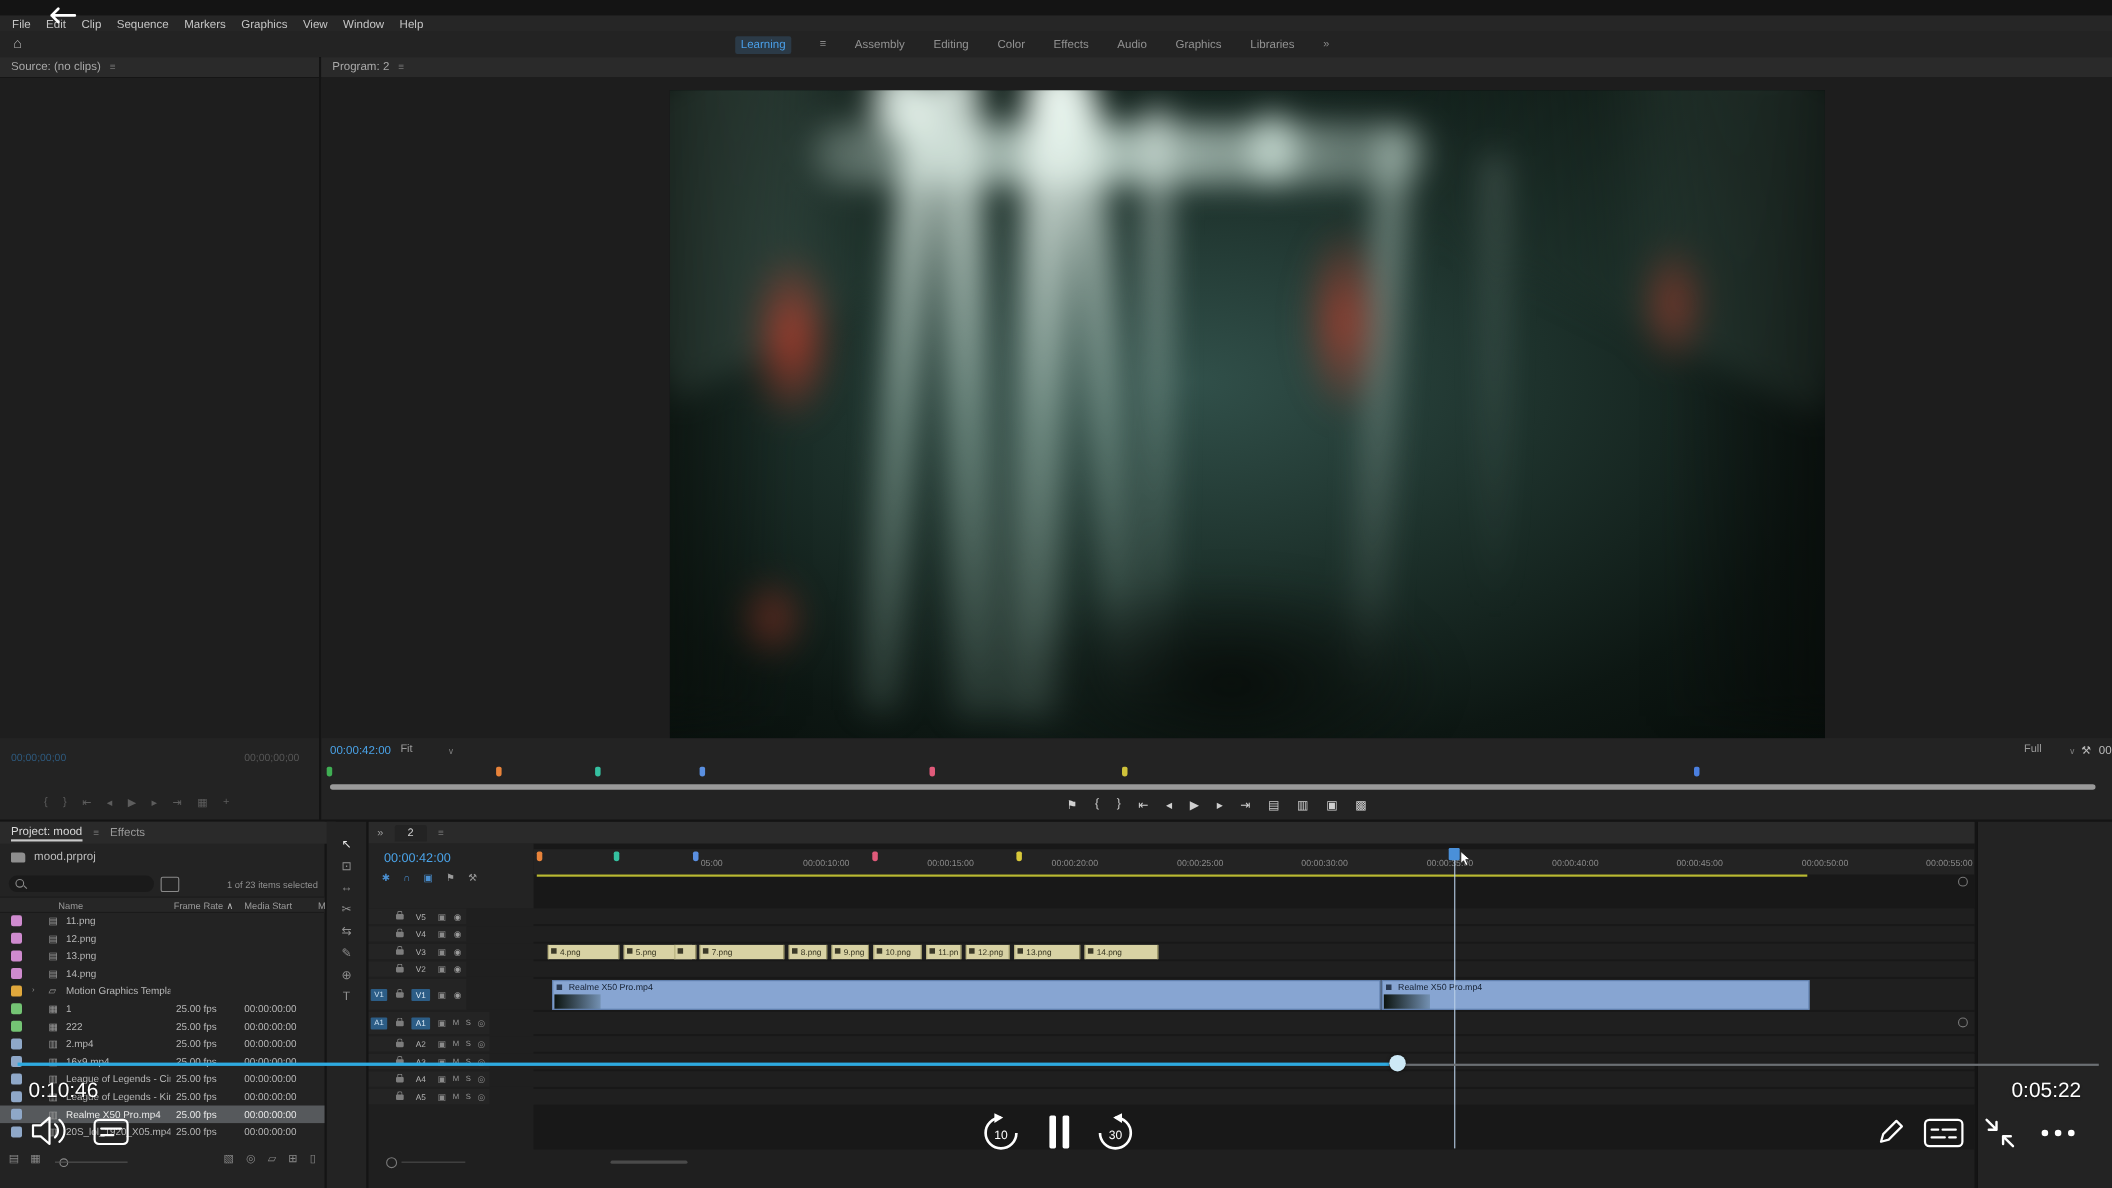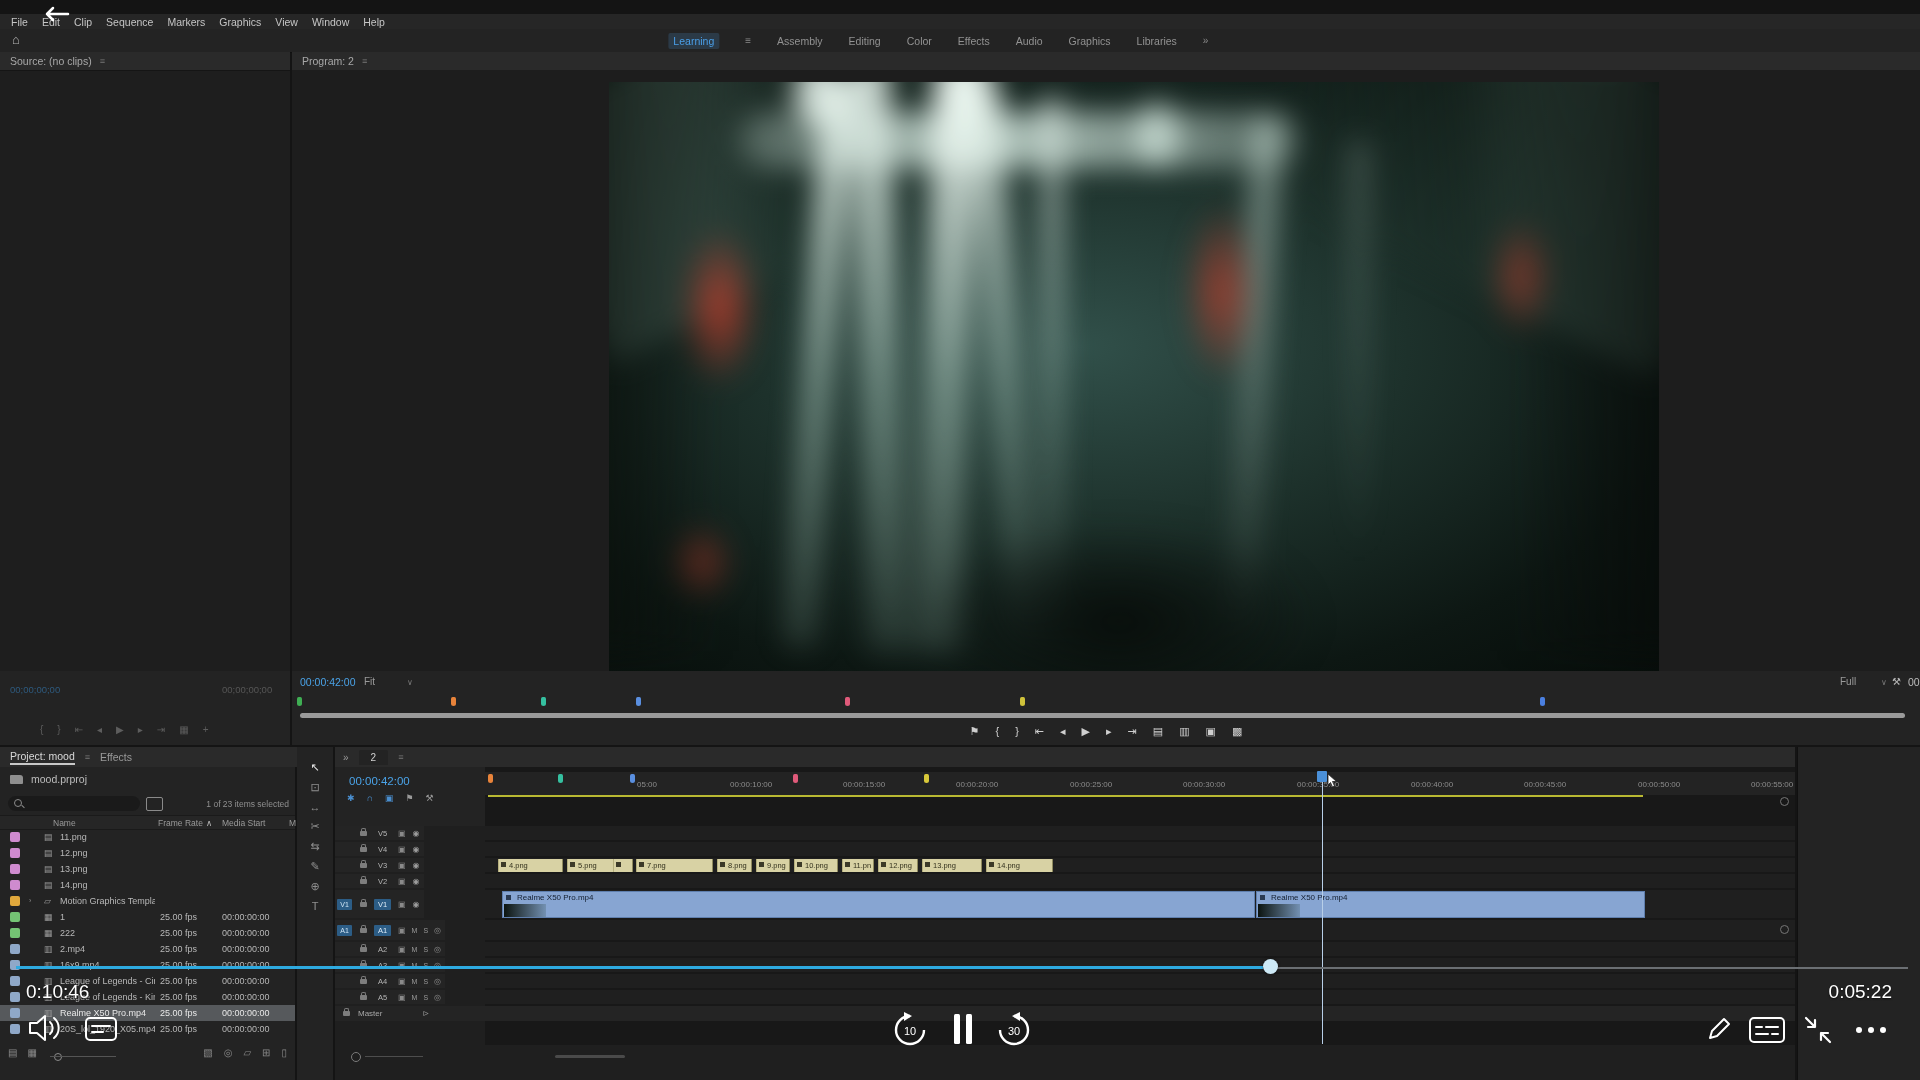--- a/index.html
+++ b/index.html
@@ -555,25 +555,20 @@
             <span class="patch"></span>
             <span class="lock"></span>
             <span class="tname">A5</span>
             <span class="sync">▣</span>
             <span class="ms">M</span>
             <span class="ms">S</span>
             <span class="mic">◎</span>
             <span class="lane"></span>
           </div>
         </div>
-      <div class="mrow">
-        <span class="lock"></span>
-        <span style="margin-left:8px;">Master</span>
-        <span class="mglyph">⊳</span>
-      </div>
     </div>
 
     <div>
 
     <div class="clip sclip" style="left: 163px; width: 65px;">4.png</div>
         <div class="clip sclip" style="left: 232px; width: 62px;">5.png</div>
         <div class="clip sclip" style="left: 278px; width: 20px;"></div>
         <div class="clip sclip" style="left: 301px; width: 77px;">7.png</div>
         <div class="clip sclip" style="left: 382px; width: 35px;">8.png</div>
         <div class="clip sclip" style="left: 421px; width: 34px;">9.png</div>

